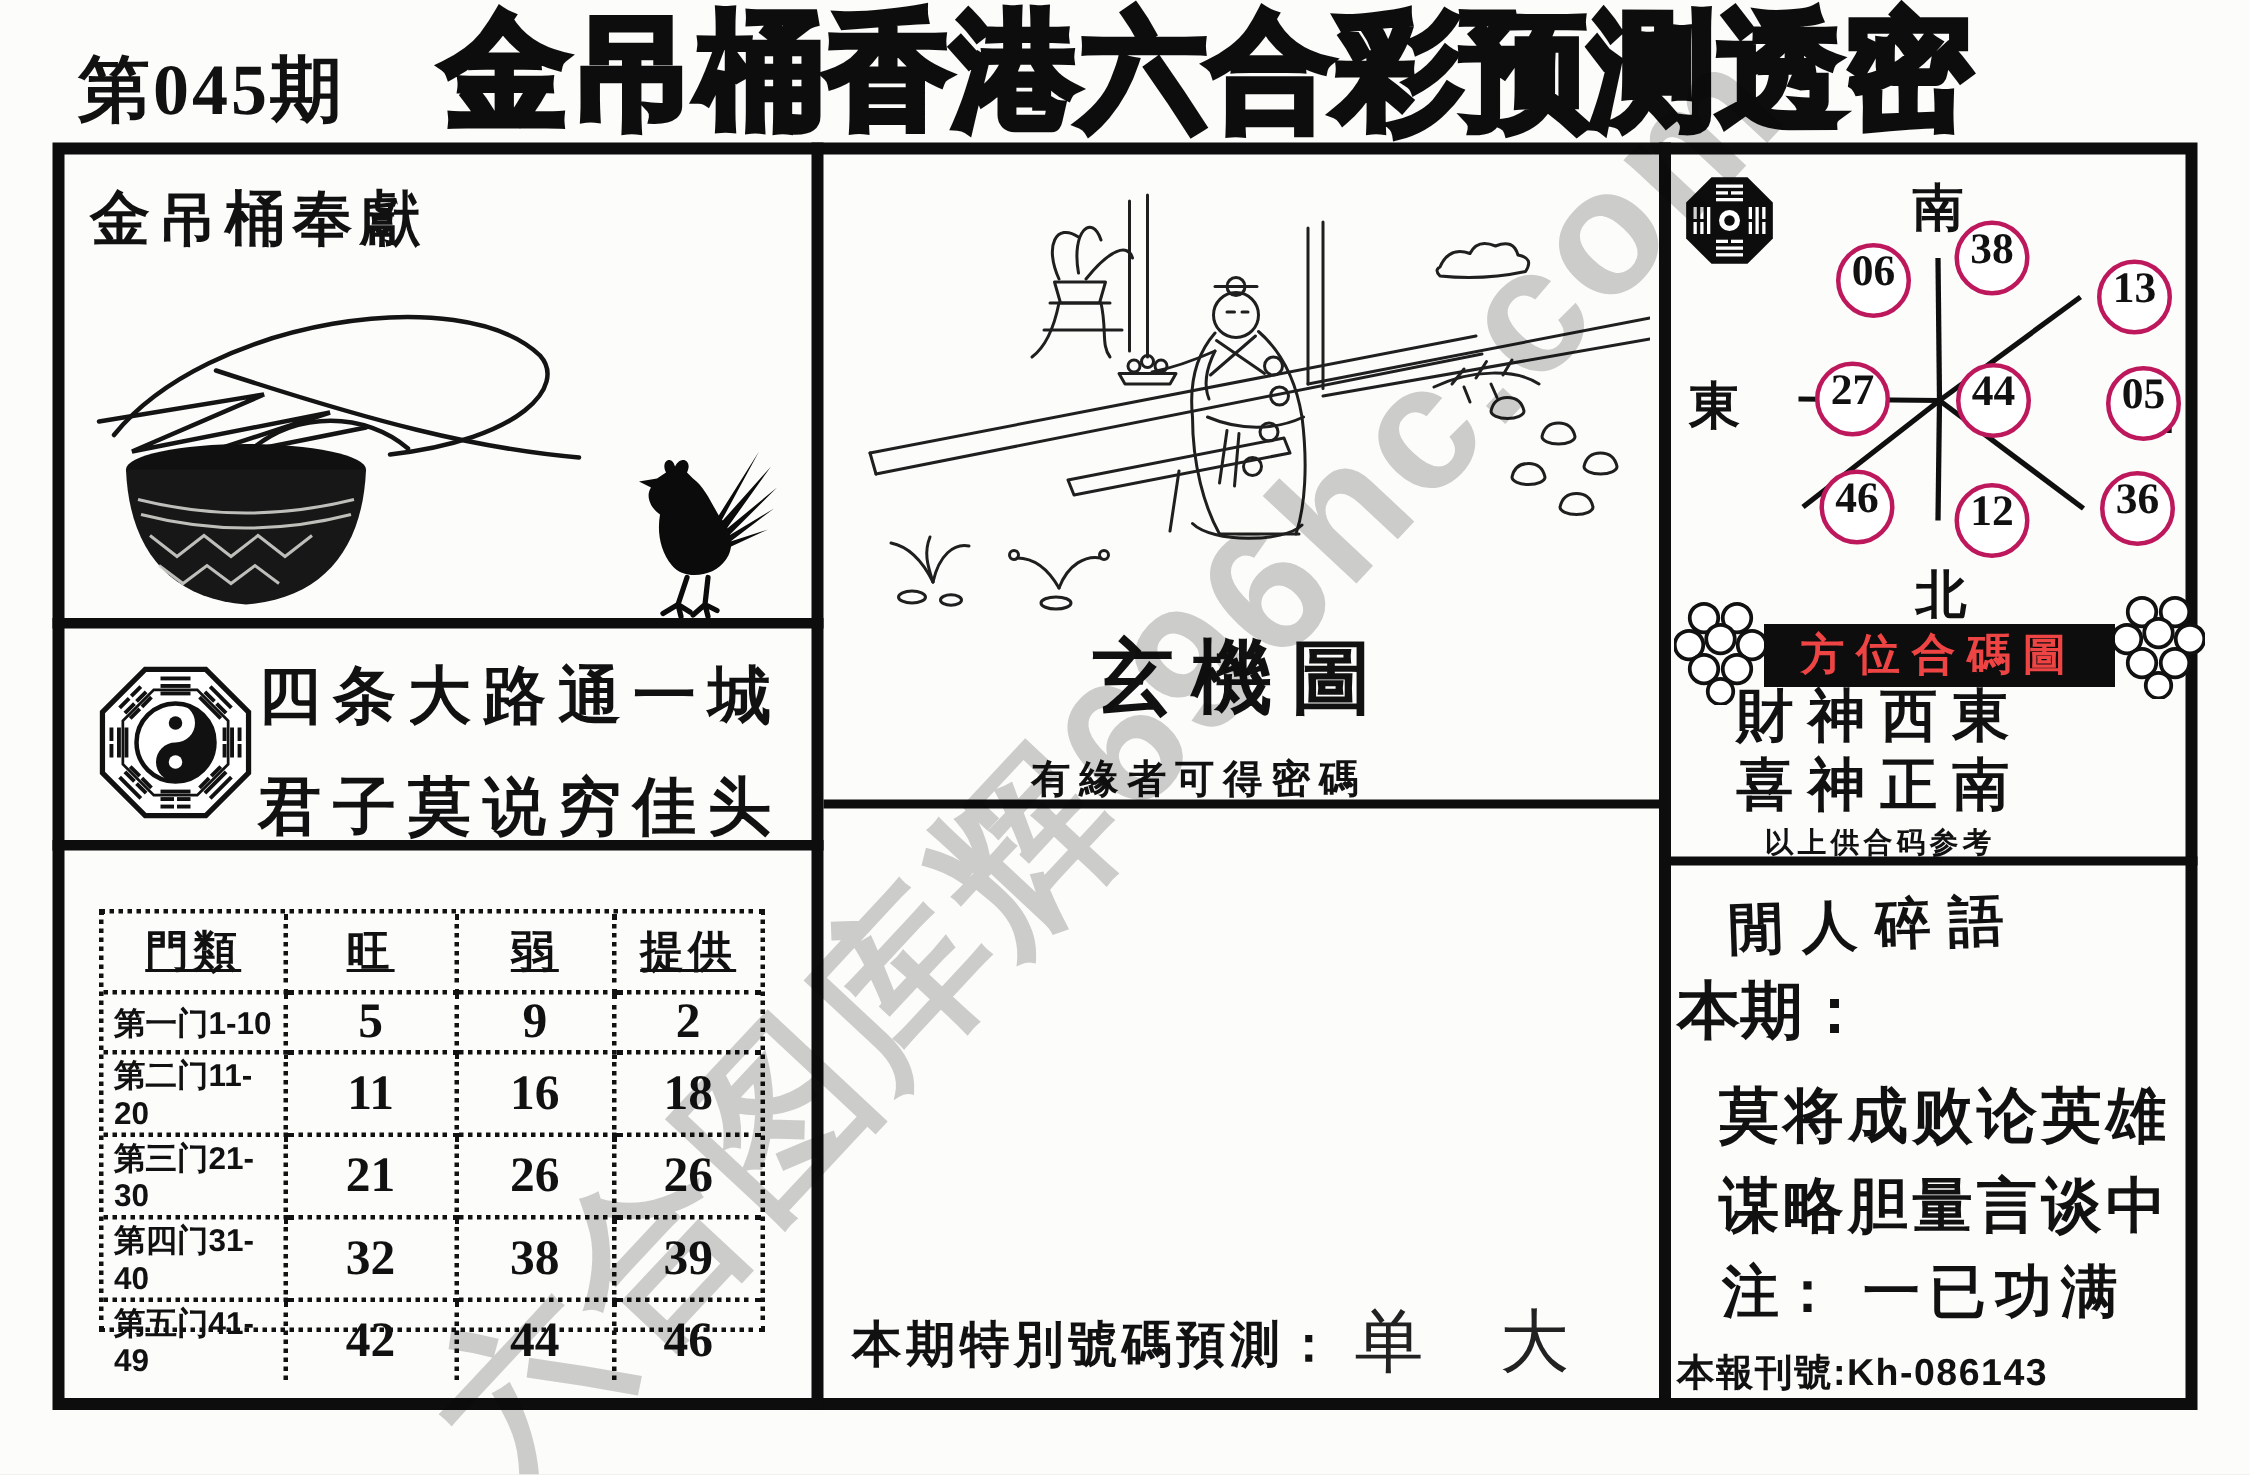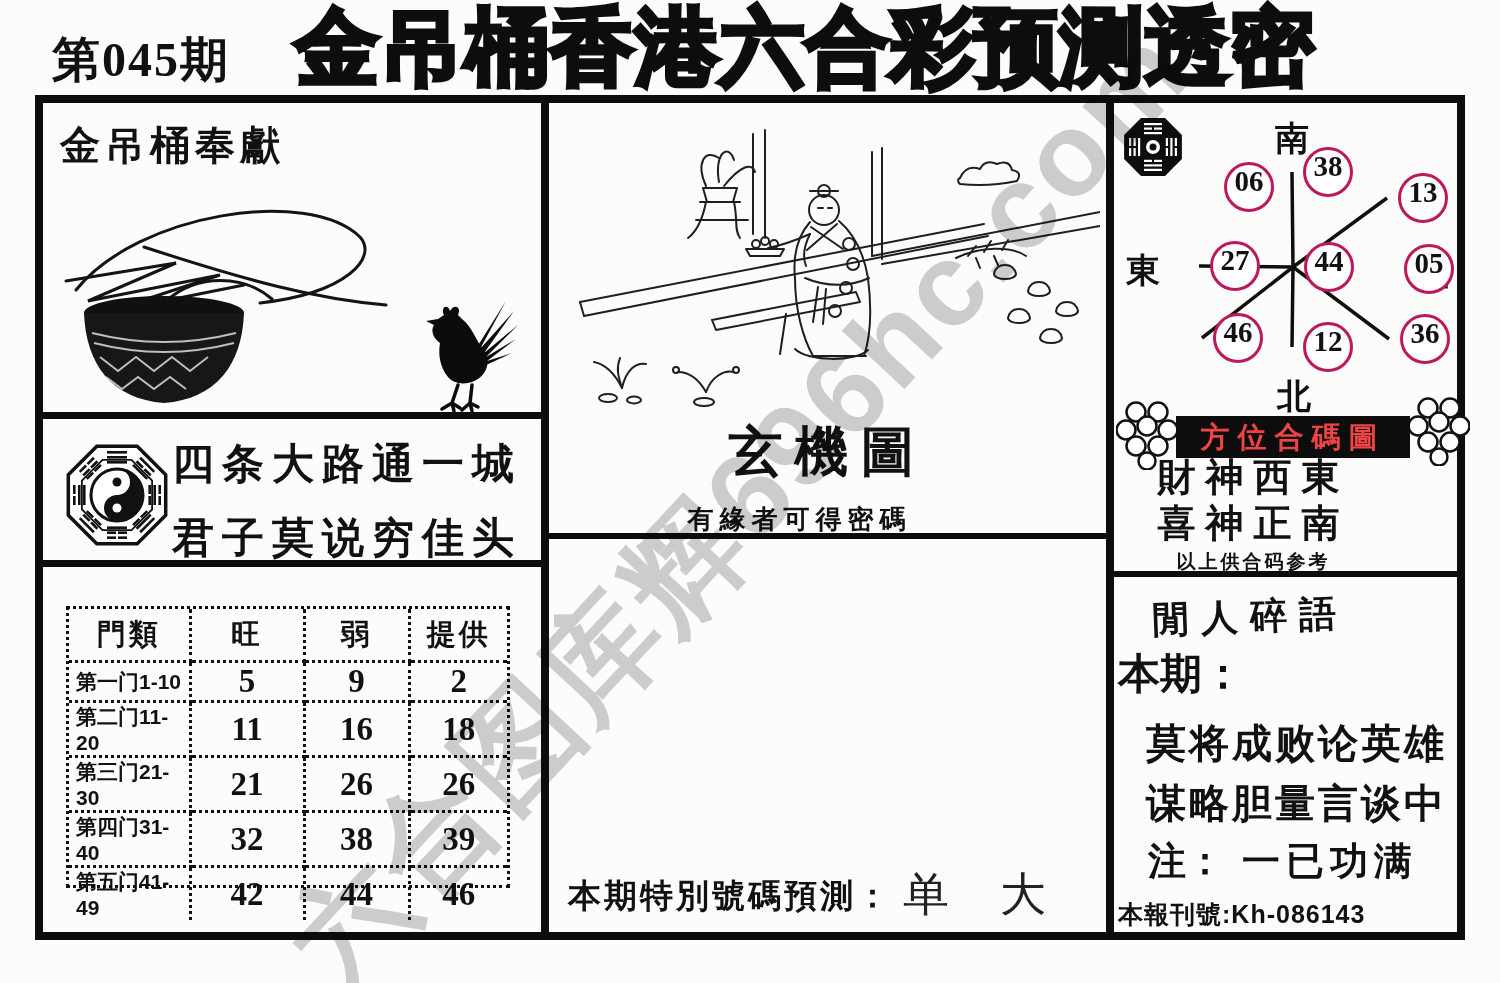--- a/index.html
+++ b/index.html
@@ -21,21 +21,21 @@
   
   .brand{left:60px;top:118px;font:900 40px "Liberation Sans",sans-serif;letter-spacing:5px;}
   .slogan{left:172px;font:700 42px "Liberation Serif",serif;letter-spacing:8px;white-space:nowrap;}
 
   .gtable{left:66px;top:606px;width:444px;height:282px;box-sizing:border-box;border:3px dotted #111;
           display:grid;grid-template-columns:28% 26% 24% 22%;grid-template-rows:54px 1fr 1fr 1fr 1fr 1fr;}
   .gc{box-sizing:border-box;border-right:3px dotted #111;border-bottom:3px dotted #111;
       display:flex;align-items:center;justify-content:center;}
   .gc.last{border-right:none;}
   .gc.bot{border-bottom:none;}
-  .gh{font:700 29px "Liberation Sans",sans-serif;letter-spacing:3px;}
+  .gh{font:700 29px "Liberation Sans",sans-serif;letter-spacing:3px;text-decoration:underline;}
   .gcat{justify-content:flex-start;padding-left:7px;font:700 21px "Liberation Sans",sans-serif;}
   .gnum{font:700 33px "Liberation Serif",serif;}
 
   
   .ctitle{left:549px;top:416px;width:557px;text-align:center;font:900 54px "Liberation Serif",serif;letter-spacing:12px;}
   .csub{left:549px;top:502px;width:501px;text-align:center;font:800 26px "Liberation Serif",serif;letter-spacing:6px;}
   .cspecial{left:568px;top:874px;font:800 33px "Liberation Serif",serif;letter-spacing:3px;}
   .cval{top:864px;font:500 46px "Liberation Serif",serif;color:#222;}
 
   

